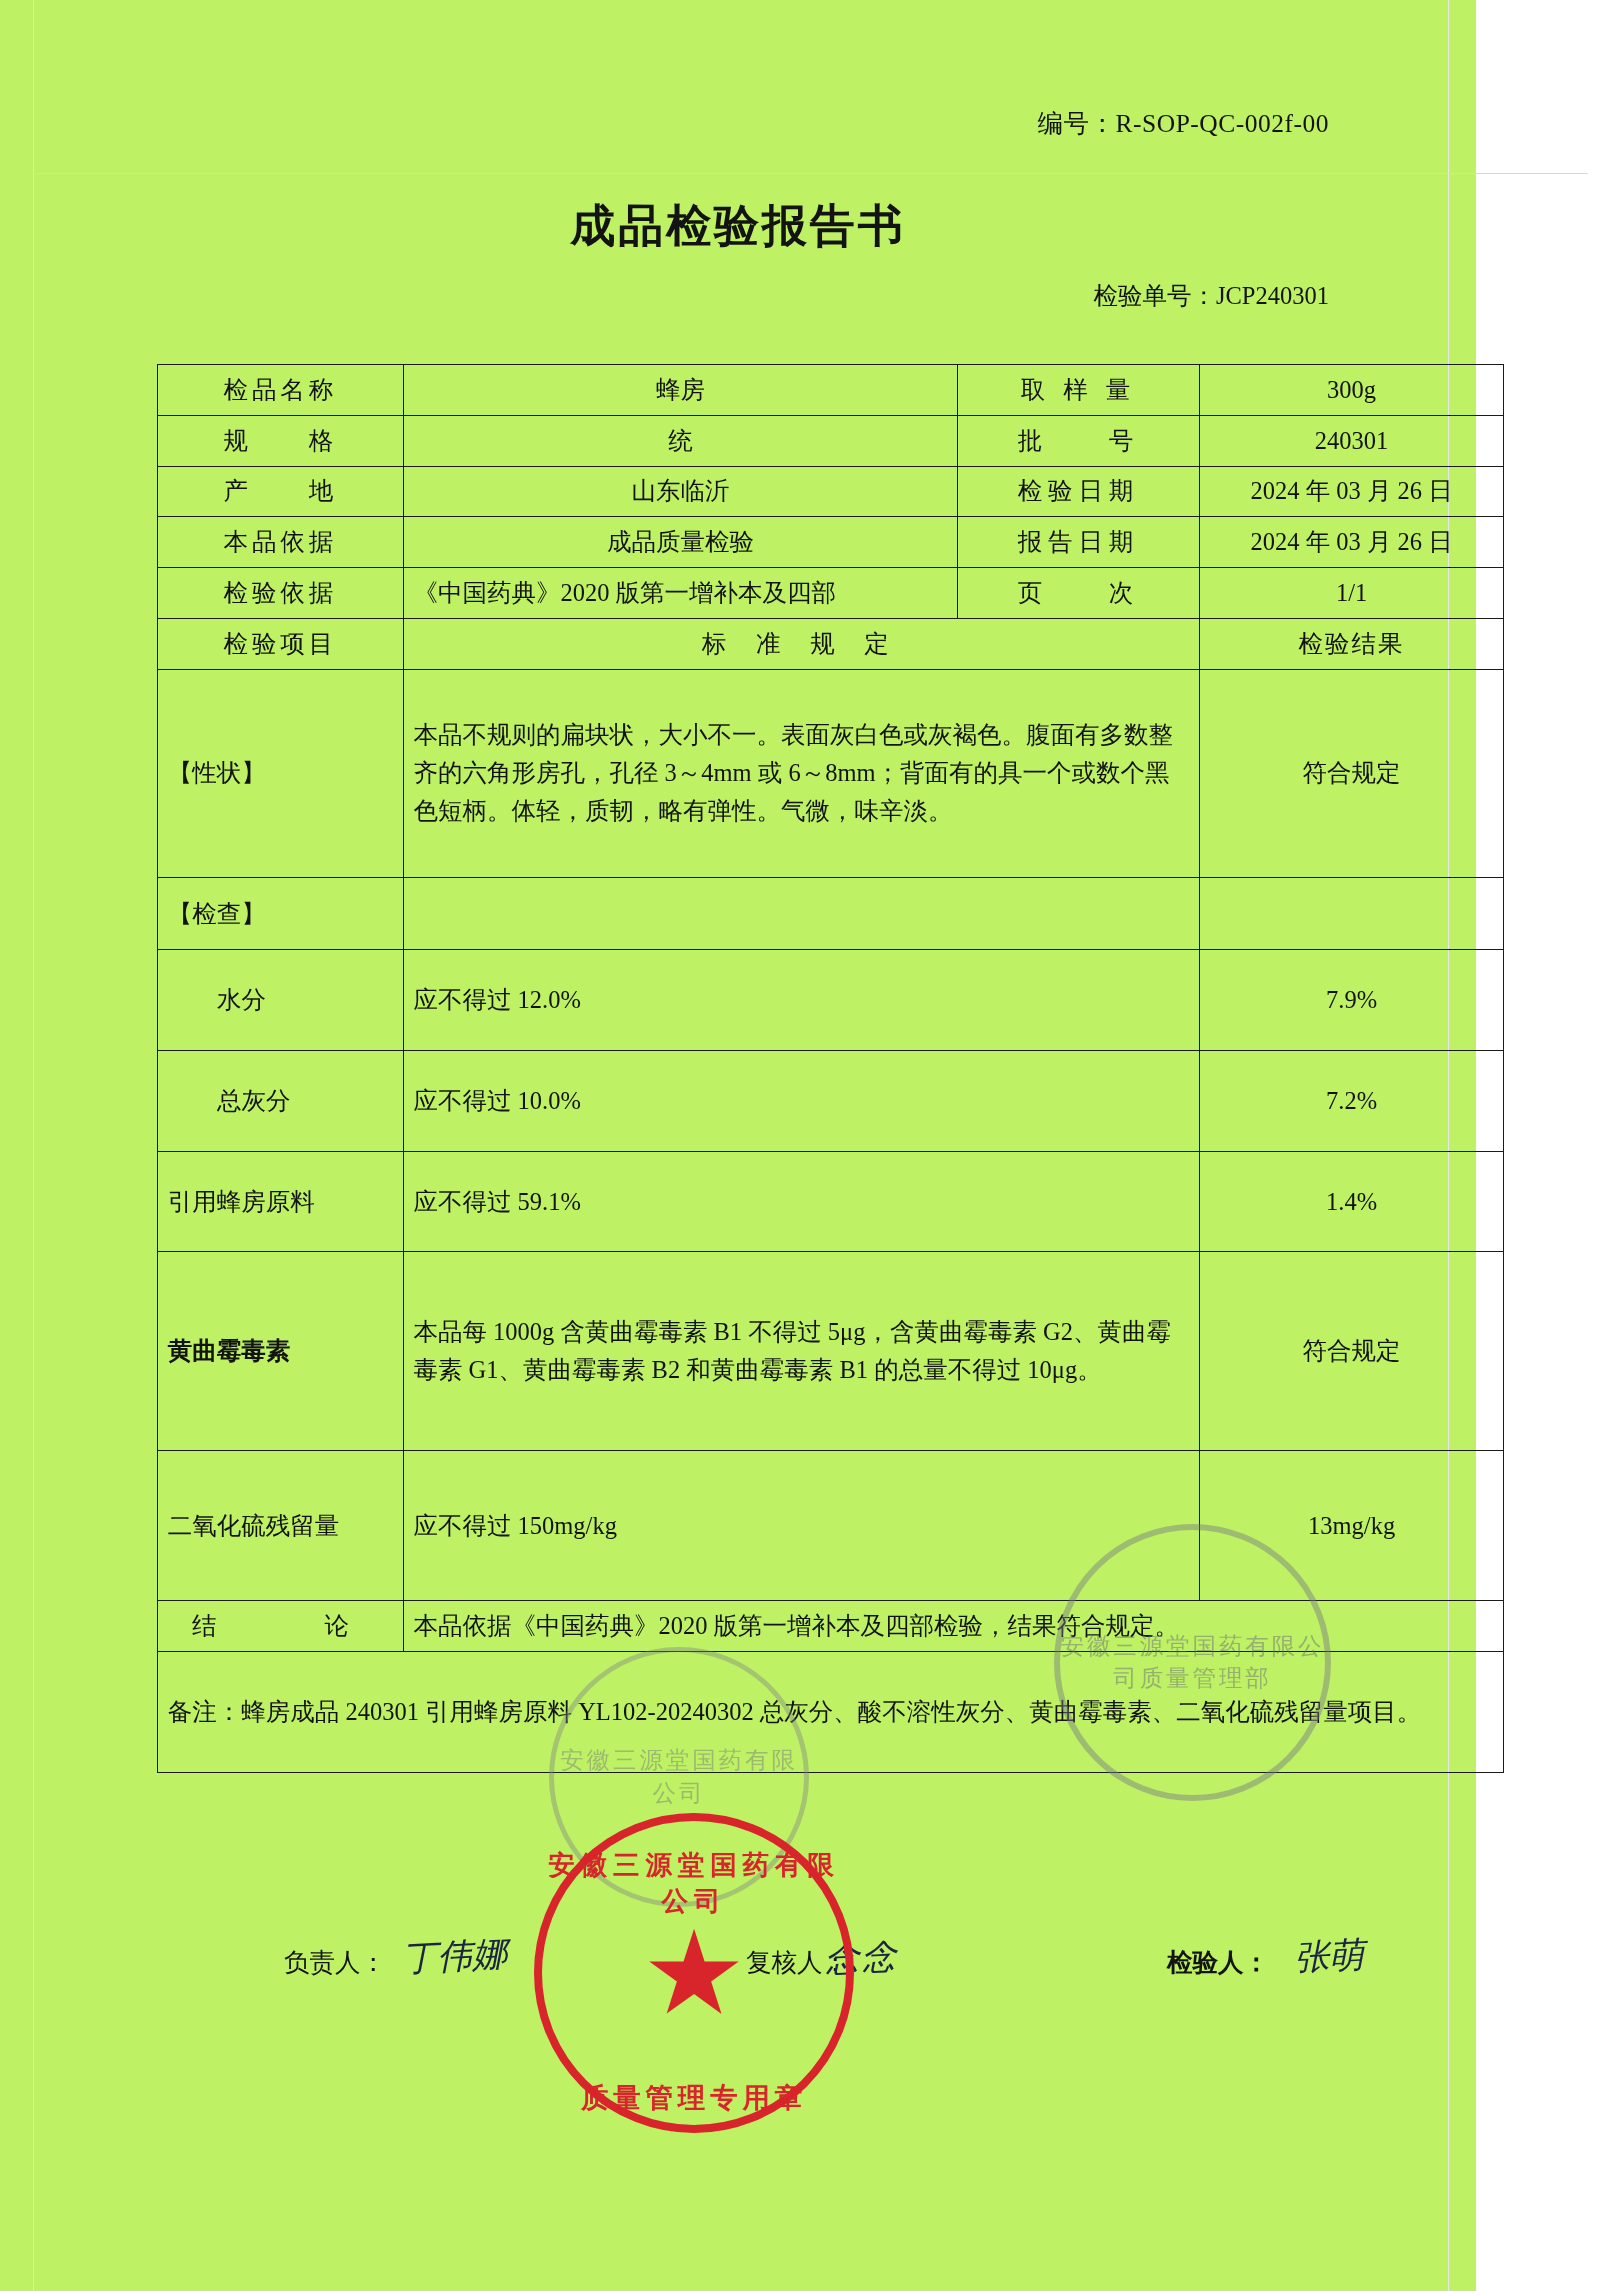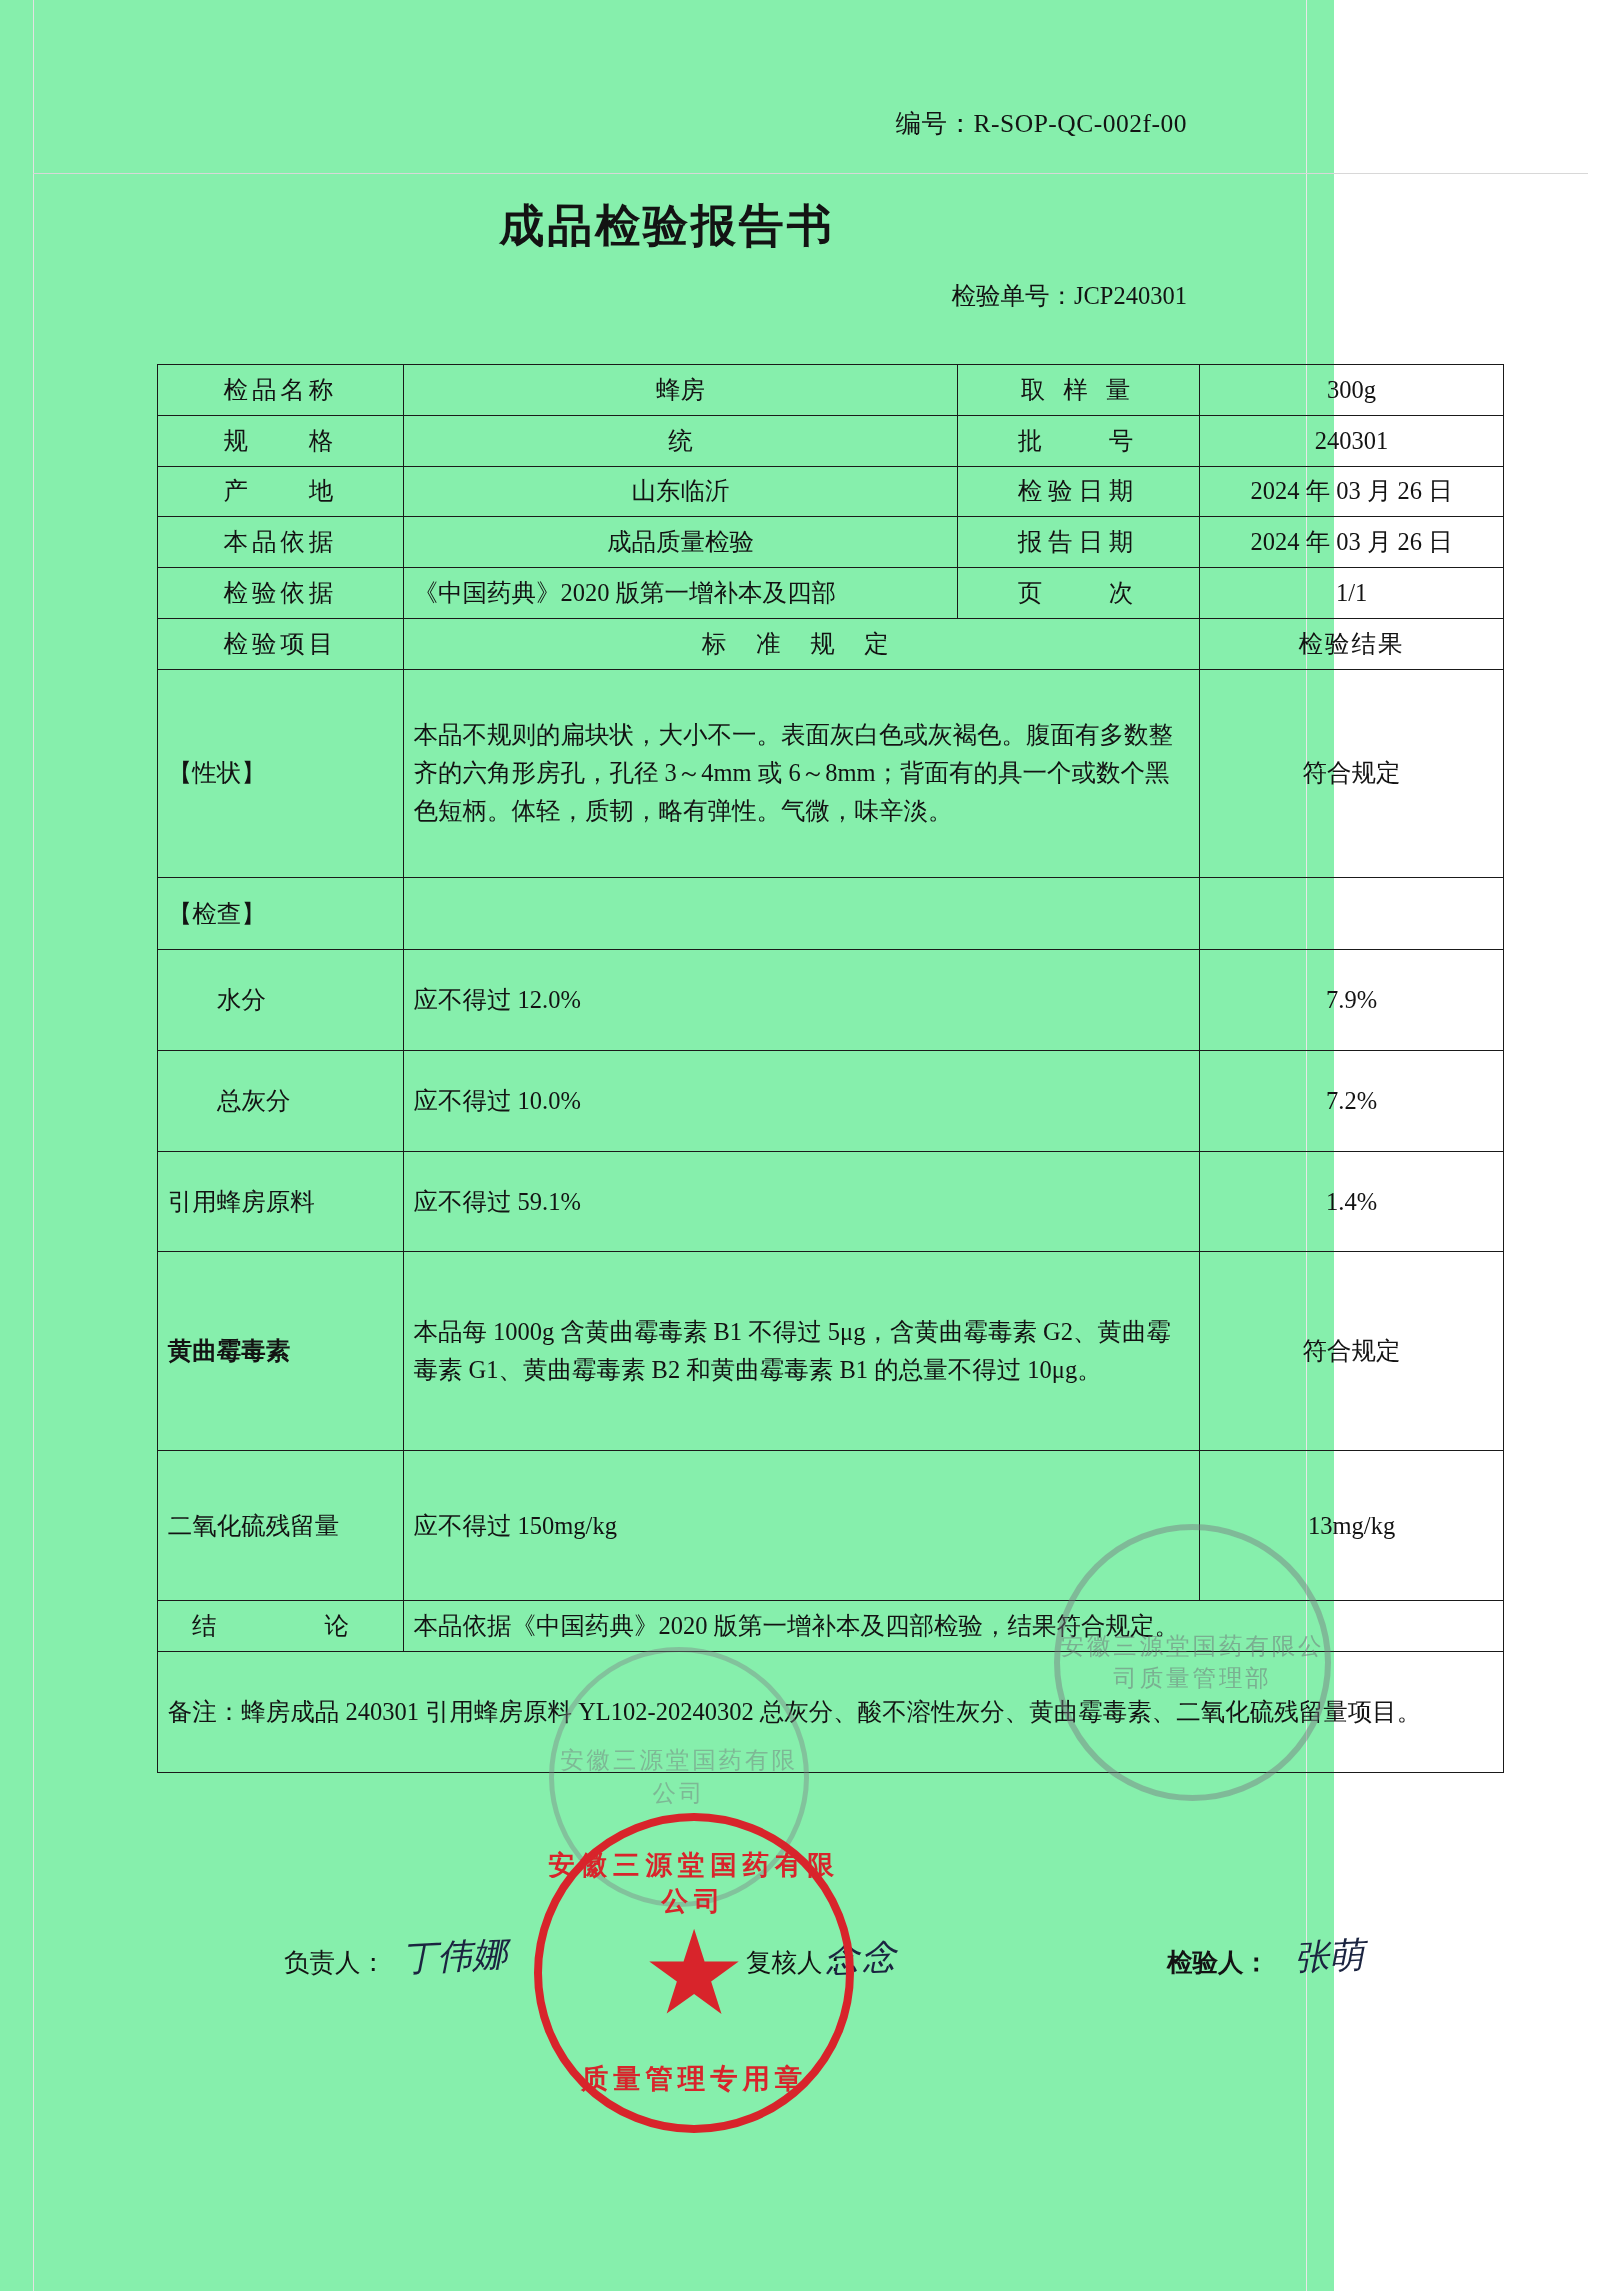--- a/index.html
+++ b/index.html
@@ -12,23 +12,23 @@
     height: 2292px;
     position: relative;
     font-family: "Liberation Serif", "DejaVu Serif", serif;
     color: #131313;
     overflow: hidden;
   }
 
   .page {
     position: absolute;
     left: 0; top: 0;
-    width: 1334px;
+    width: 1476px;
     height: 2292px;
-    background: #86efac;
+    background: #bef264;
   }
 
   
   .edge-left {
     position: absolute;
     left: 33px; top: 0; width: 1px; height: 2292px;
     background: #e2e2e2;
   }
   .edge-right {
     position: absolute;
@@ -198,21 +198,21 @@
     text-align: center;
     font-weight: bold;
     color: #d8242b;
   }
   .stamp-red .ring-text-top {
     top: 25.5px;
     font-size: 26.5px;
     letter-spacing: 5.9px;
   }
   .stamp-red .ring-text-bottom {
-    bottom: 28px;
+    bottom: 9px;
     font-size: 27.4px;
     letter-spacing: 4.9px;
   }
   .star {
     position: absolute;
     left: 50%; top: 50%;
     transform: translate(-50%, -55%);
     width: 0; height: 0;
     color: #d8242b;
     font-size: 102px;

